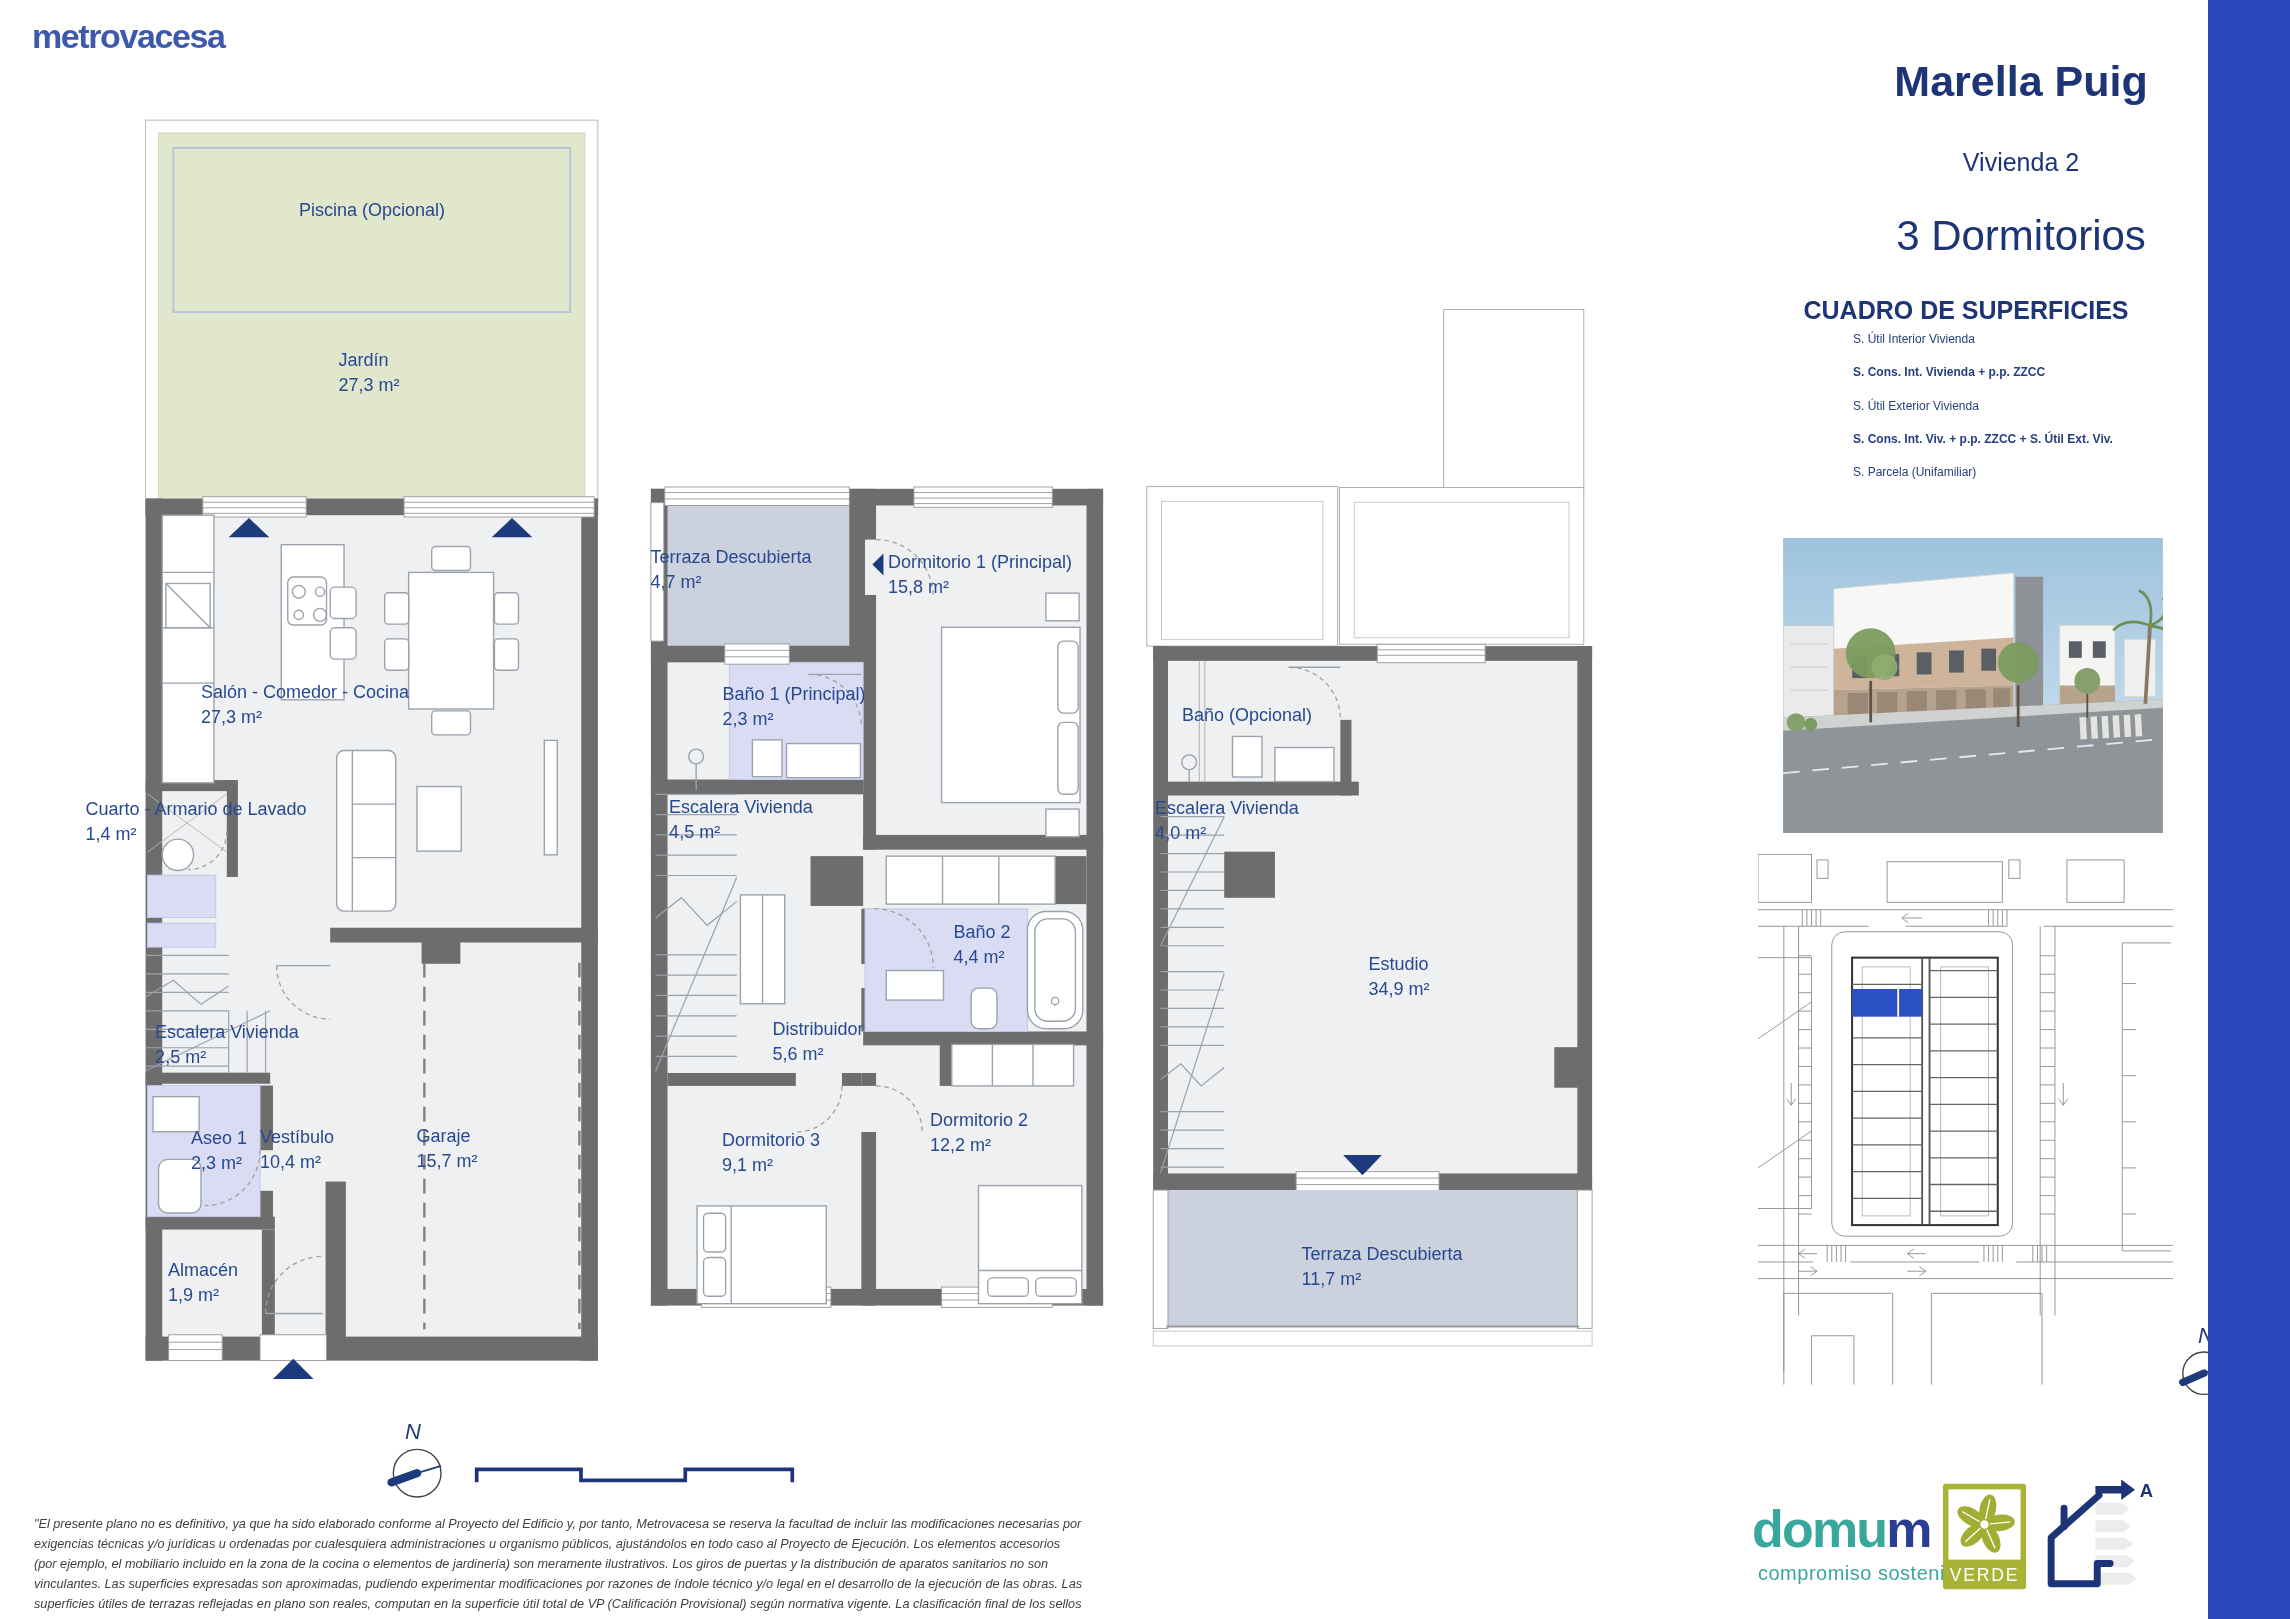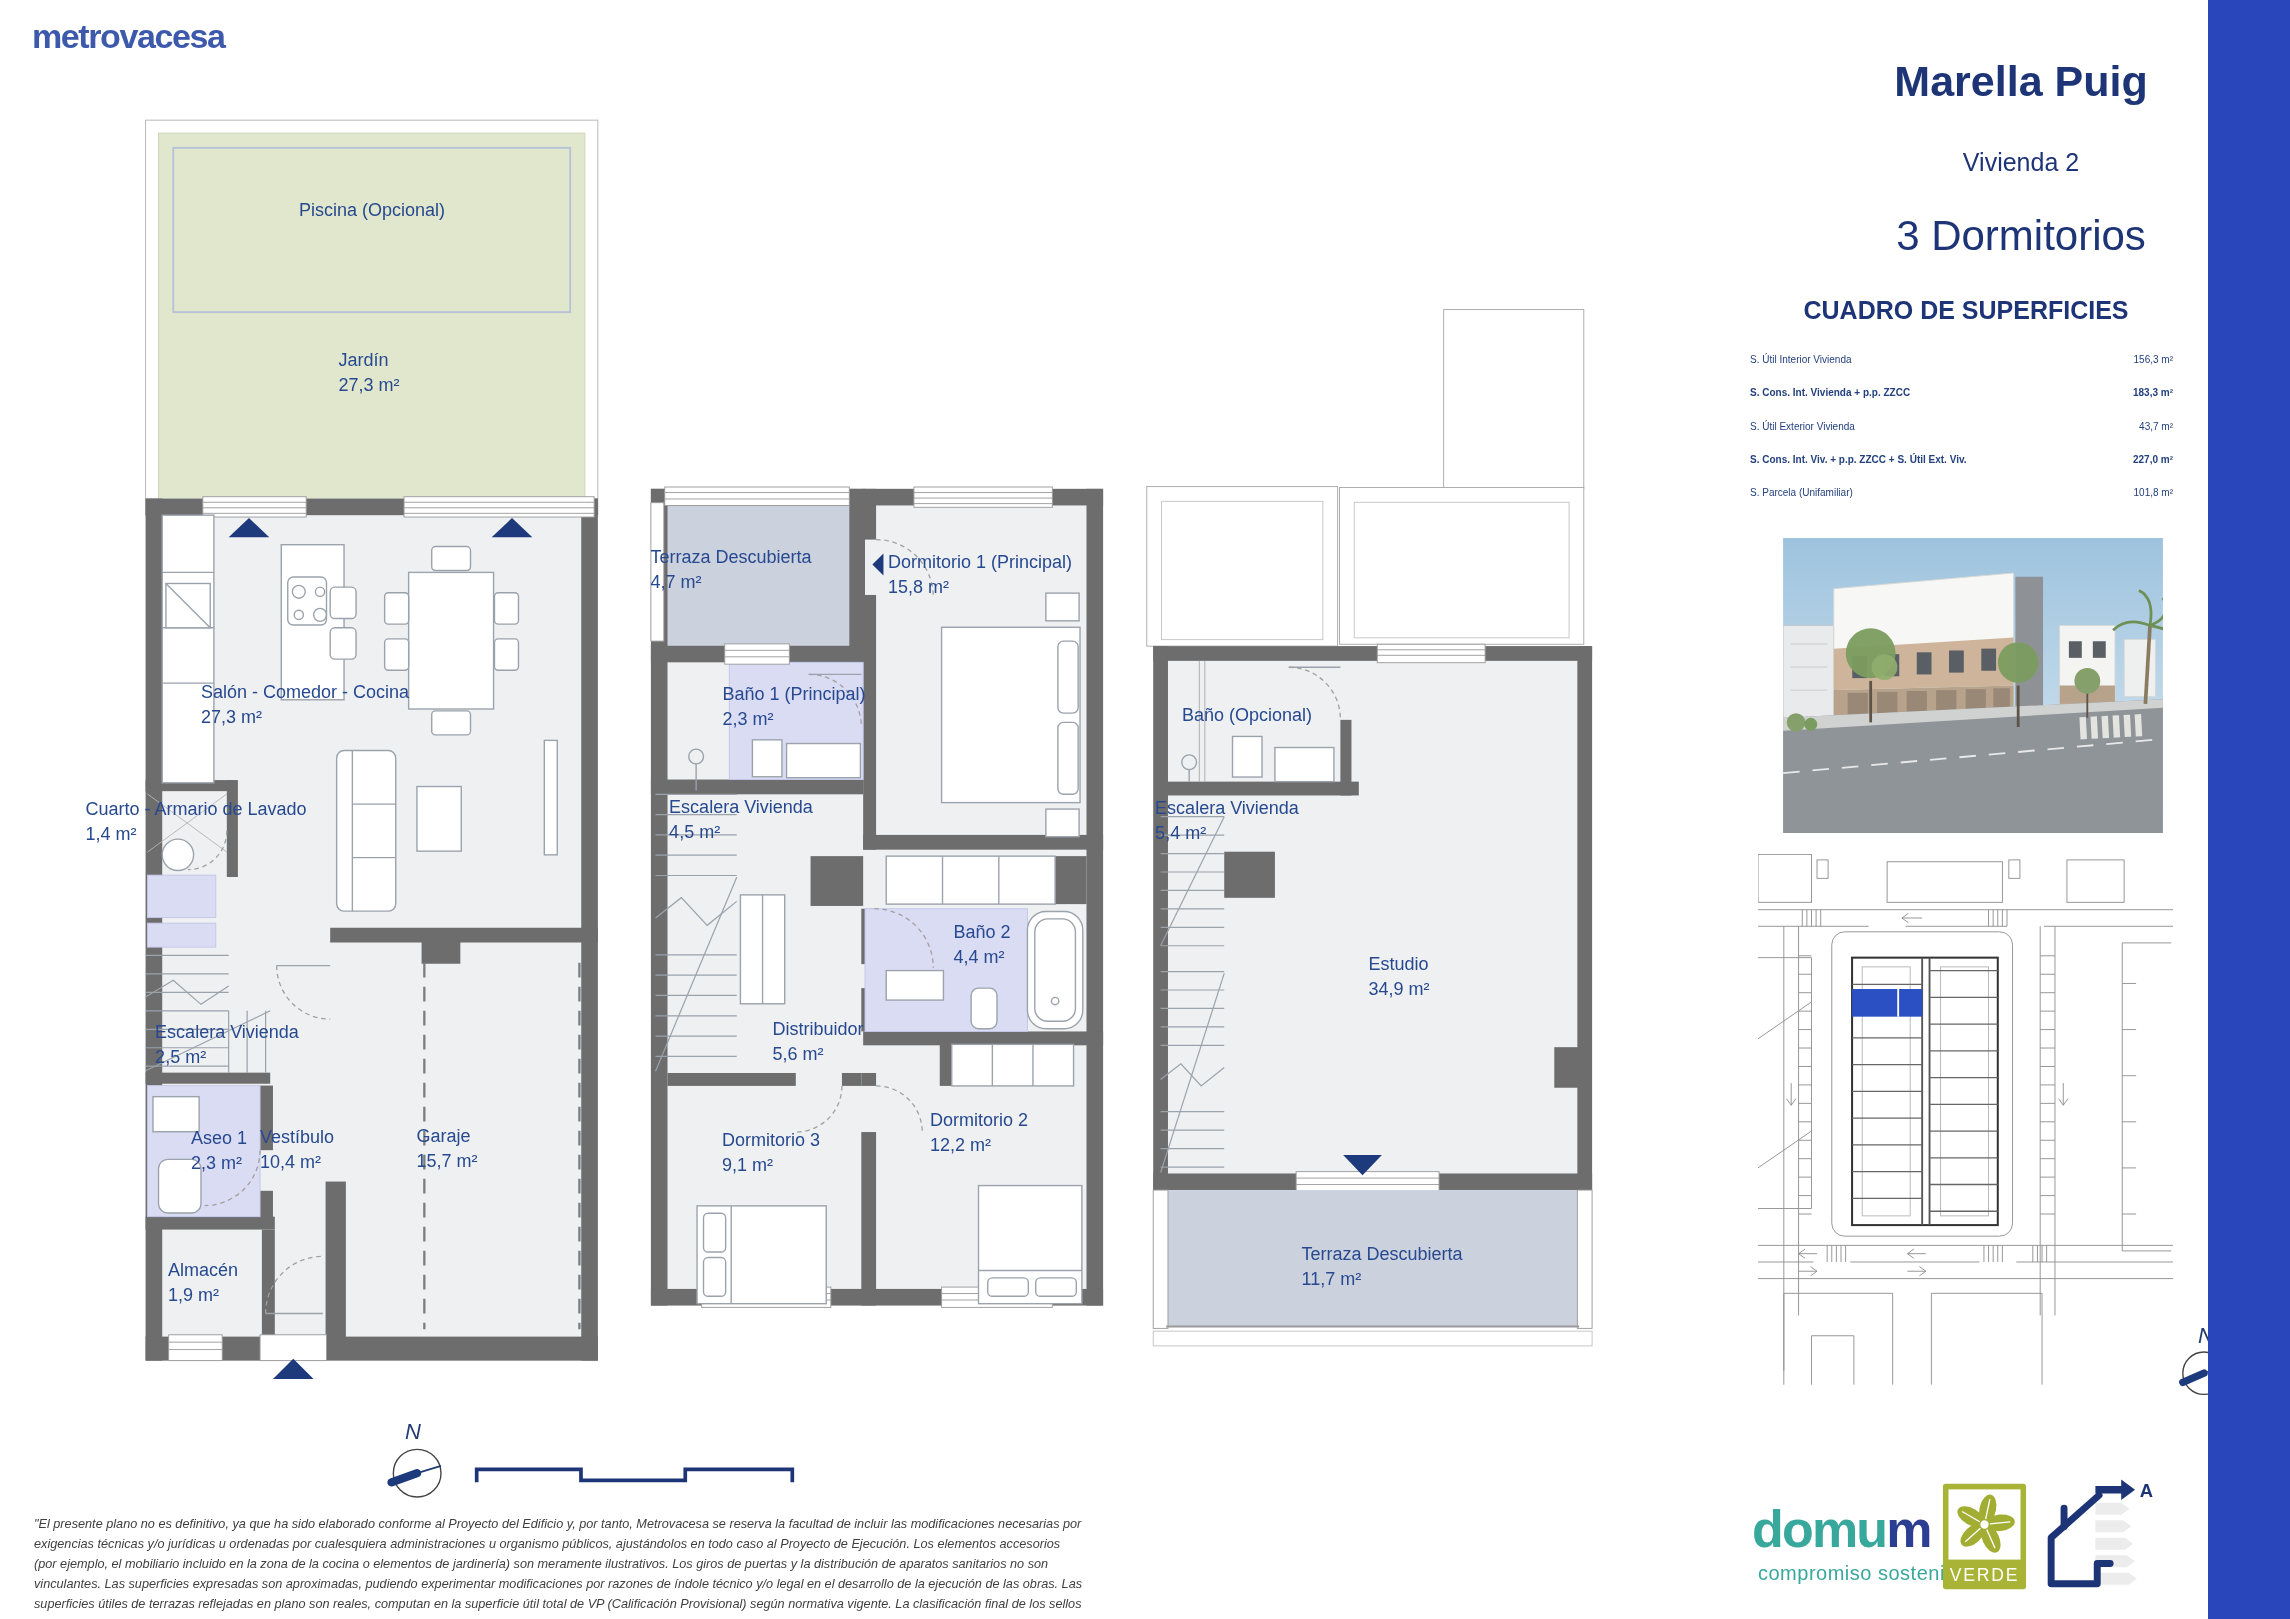--- a/index.html
+++ b/index.html
@@ -5,21 +5,21 @@
   *{margin:0;padding:0;box-sizing:border-box}
   html,body{background:#9a9a9a}
   body{font-family:"Liberation Sans",sans-serif}
   .page{position:relative;width:2291px;height:1620px;background:#ffffff;overflow:hidden}
   svg.layer{position:absolute;display:block}
   .brand{position:absolute;left:32px;top:16.6px;font-size:34px;font-weight:bold;letter-spacing:-1.4px;color:#3d59ab}
   .title-main{position:absolute;left:2021px;top:57px;transform:translateX(-50%);font-size:43px;font-weight:bold;color:#1d3476;white-space:nowrap}
   .title-sub{position:absolute;left:2021px;top:148px;transform:translateX(-50%);font-size:25px;color:#1d3476;white-space:nowrap}
   .title-type{position:absolute;left:2021px;top:212px;transform:translateX(-50%);font-size:42px;color:#1d3476;white-space:nowrap}
   .cuadro-title{position:absolute;left:1966px;top:296px;transform:translateX(-50%);font-size:25px;font-weight:bold;color:#1d3476;white-space:nowrap}
-  .srow{position:absolute;left:1750px;width:423px;height:33px;display:flex;justify-content:space-between;align-items:flex-end;font-size:10px;color:#24407e;white-space:nowrap}
+  .srow{position:absolute;left:1853px;width:423px;height:33px;display:flex;justify-content:space-between;align-items:flex-start;font-size:12px;color:#24407e;white-space:nowrap}
   .srow.b{font-weight:bold}
   .lbl{position:absolute;transform:translateX(-50%);text-align:left;font-size:18px;line-height:25px;color:#27498f;white-space:nowrap}
   .lbl span{display:block}
   .north{position:absolute;transform:translateX(-50%);font-size:22px;font-style:italic;color:#233c70}
   .footer{position:absolute;left:34px;top:1515px;width:1052px;font-size:12.7px;font-style:italic;line-height:1.57;color:#3f3f3f}
   .domum{position:absolute;left:1752px;top:1503px;font-size:52px;font-weight:bold;letter-spacing:-1.8px;line-height:1}
   .domum .p1{color:#38a89d}
   .domum .p2{color:#2b3e92}
   .domum-tag{position:absolute;left:1758px;top:1562px;font-size:20px;color:#38a89d;letter-spacing:0.5px}
   .accent-bar{position:absolute;left:2208px;top:0;width:83px;height:1620px;background:#2946bb}
@@ -429,21 +429,21 @@
   <div class="lbl" style="left:979px;top:1108px">
       <span>Dormitorio 2</span>
       <span>12,2 m²</span>
     </div>
 
   <div class="lbl" style="left:1247px;top:703px">
       <span>Baño (Opcional)</span>
     </div>
   <div class="lbl" style="left:1227px;top:796px">
       <span>Escalera Vivienda</span>
-      <span>5,4 m²</span>
+      <span>4,0 m²</span>
     </div>
   <div class="lbl" style="left:1399px;top:952px">
       <span>Estudio</span>
       <span>34,9 m²</span>
     </div>
   <div class="lbl" style="left:1382px;top:1242px">
       <span>Terraza Descubierta</span>
       <span>11,7 m²</span>
     </div>
 

